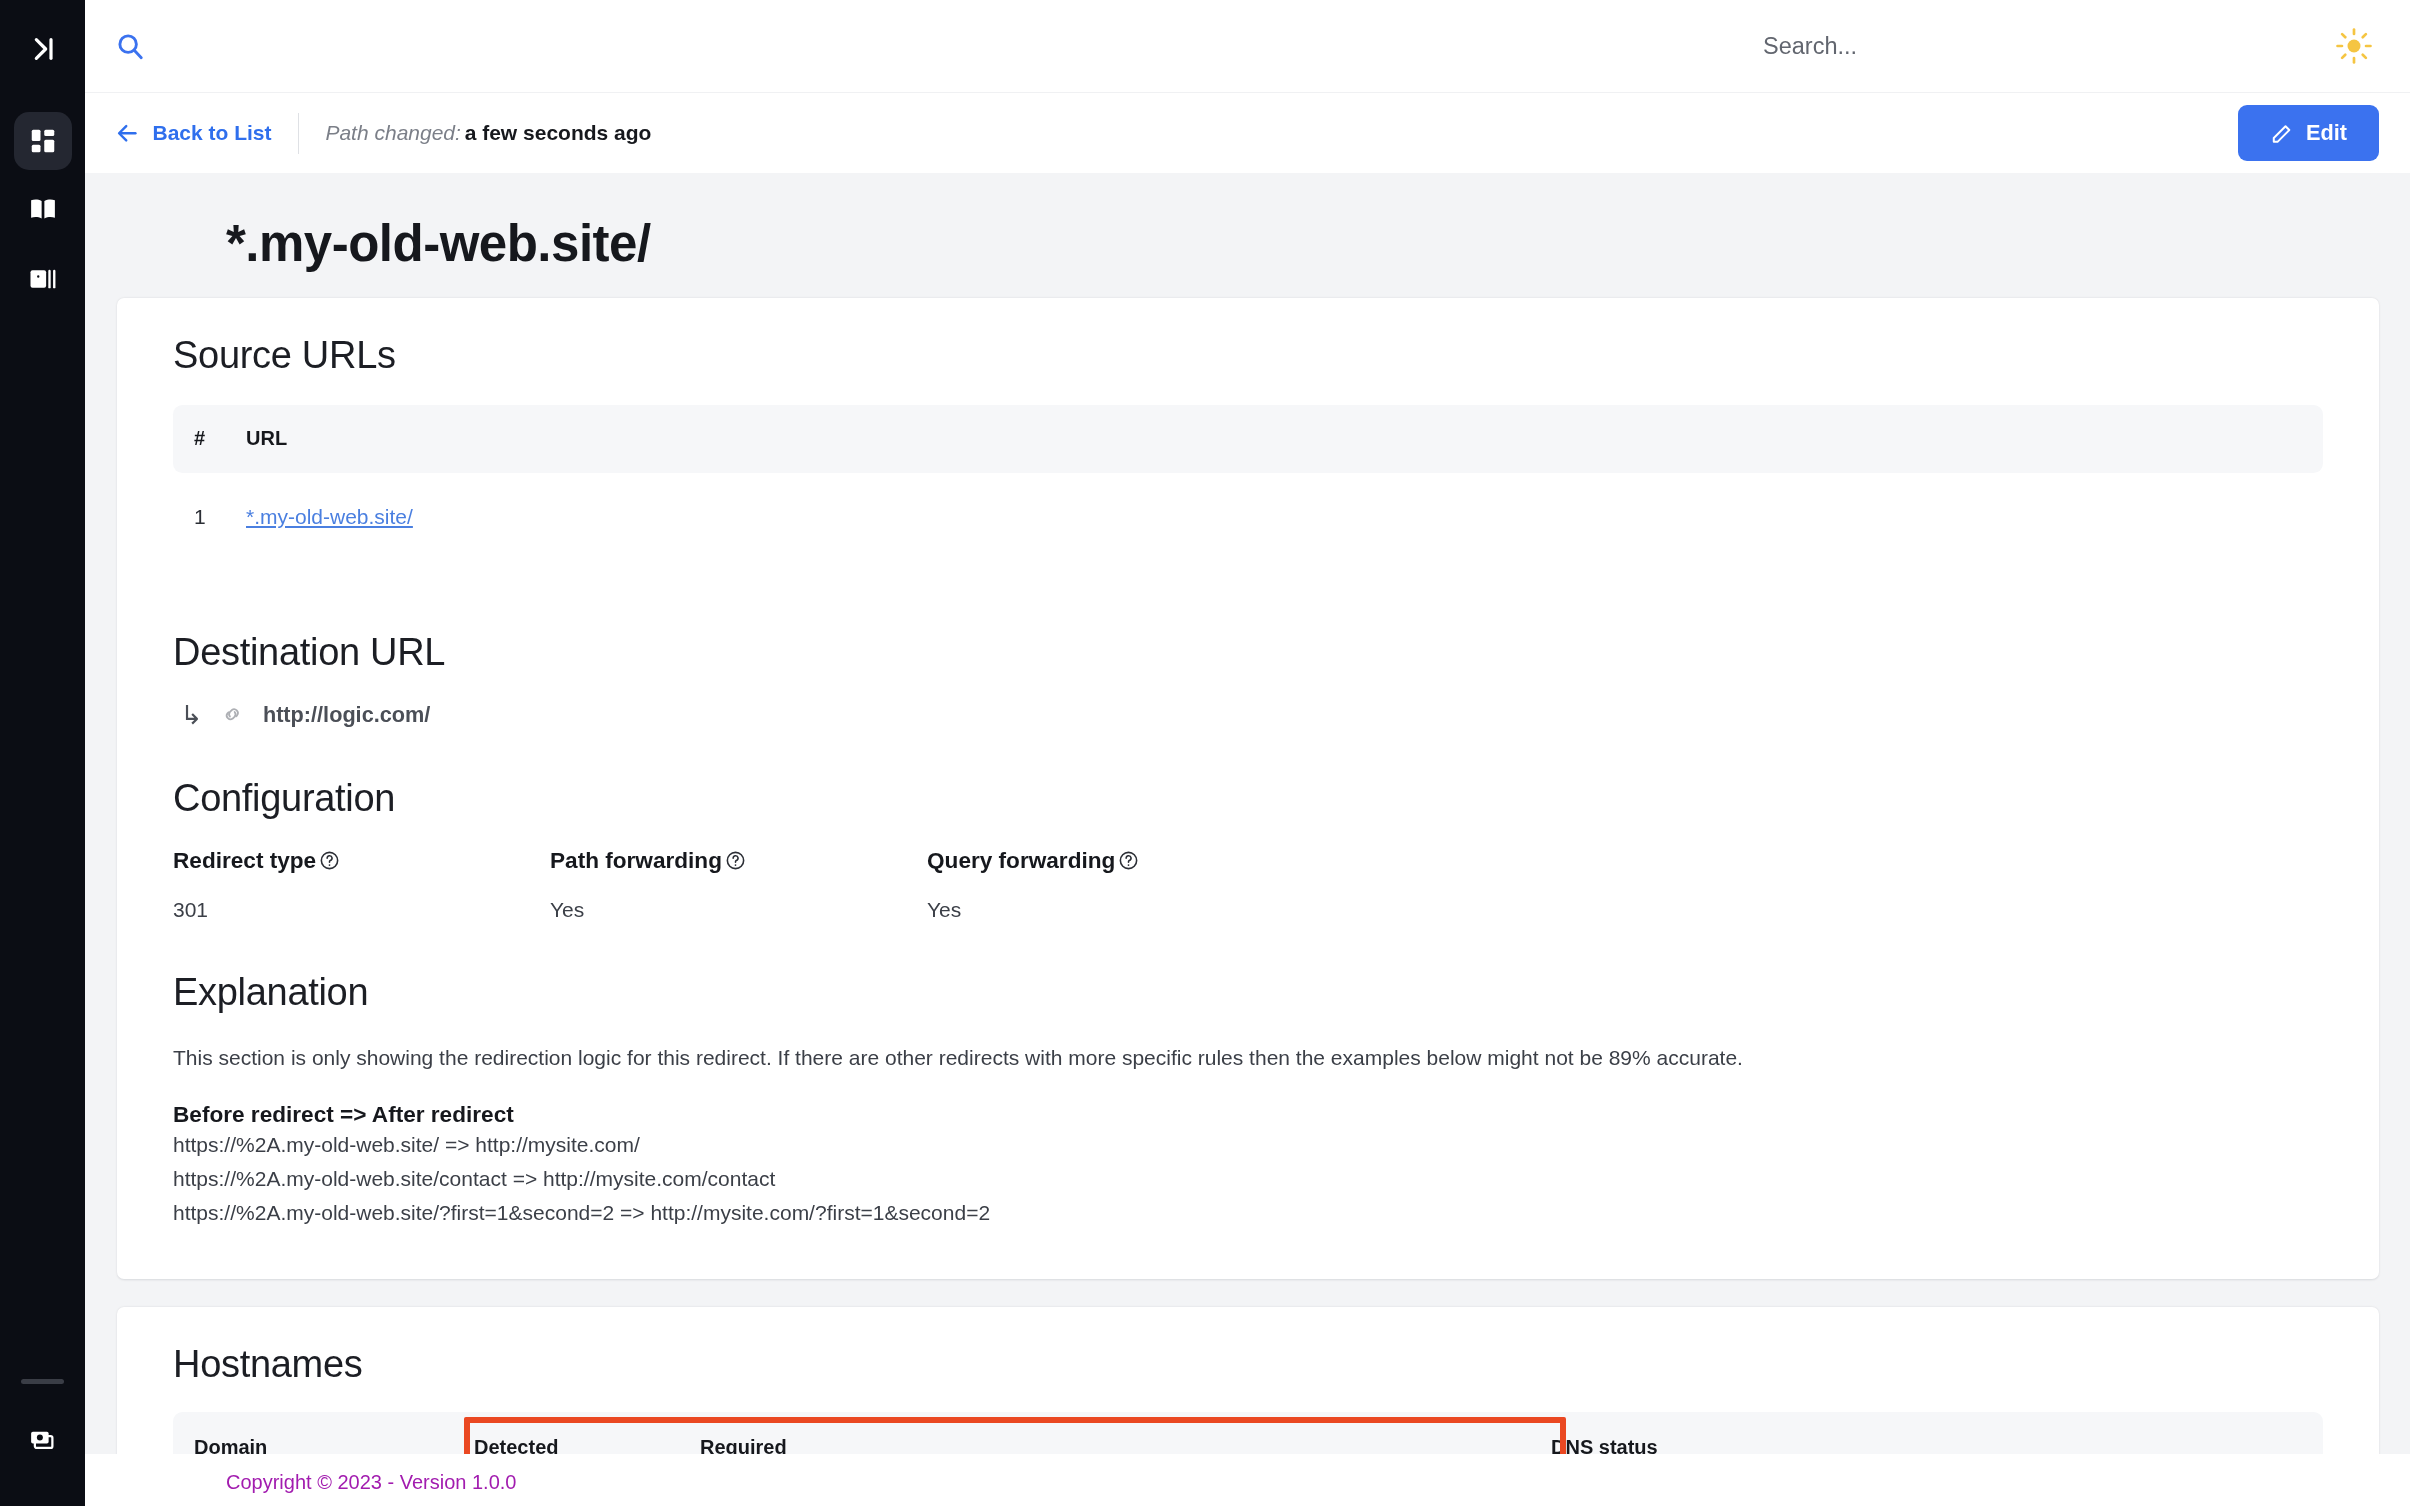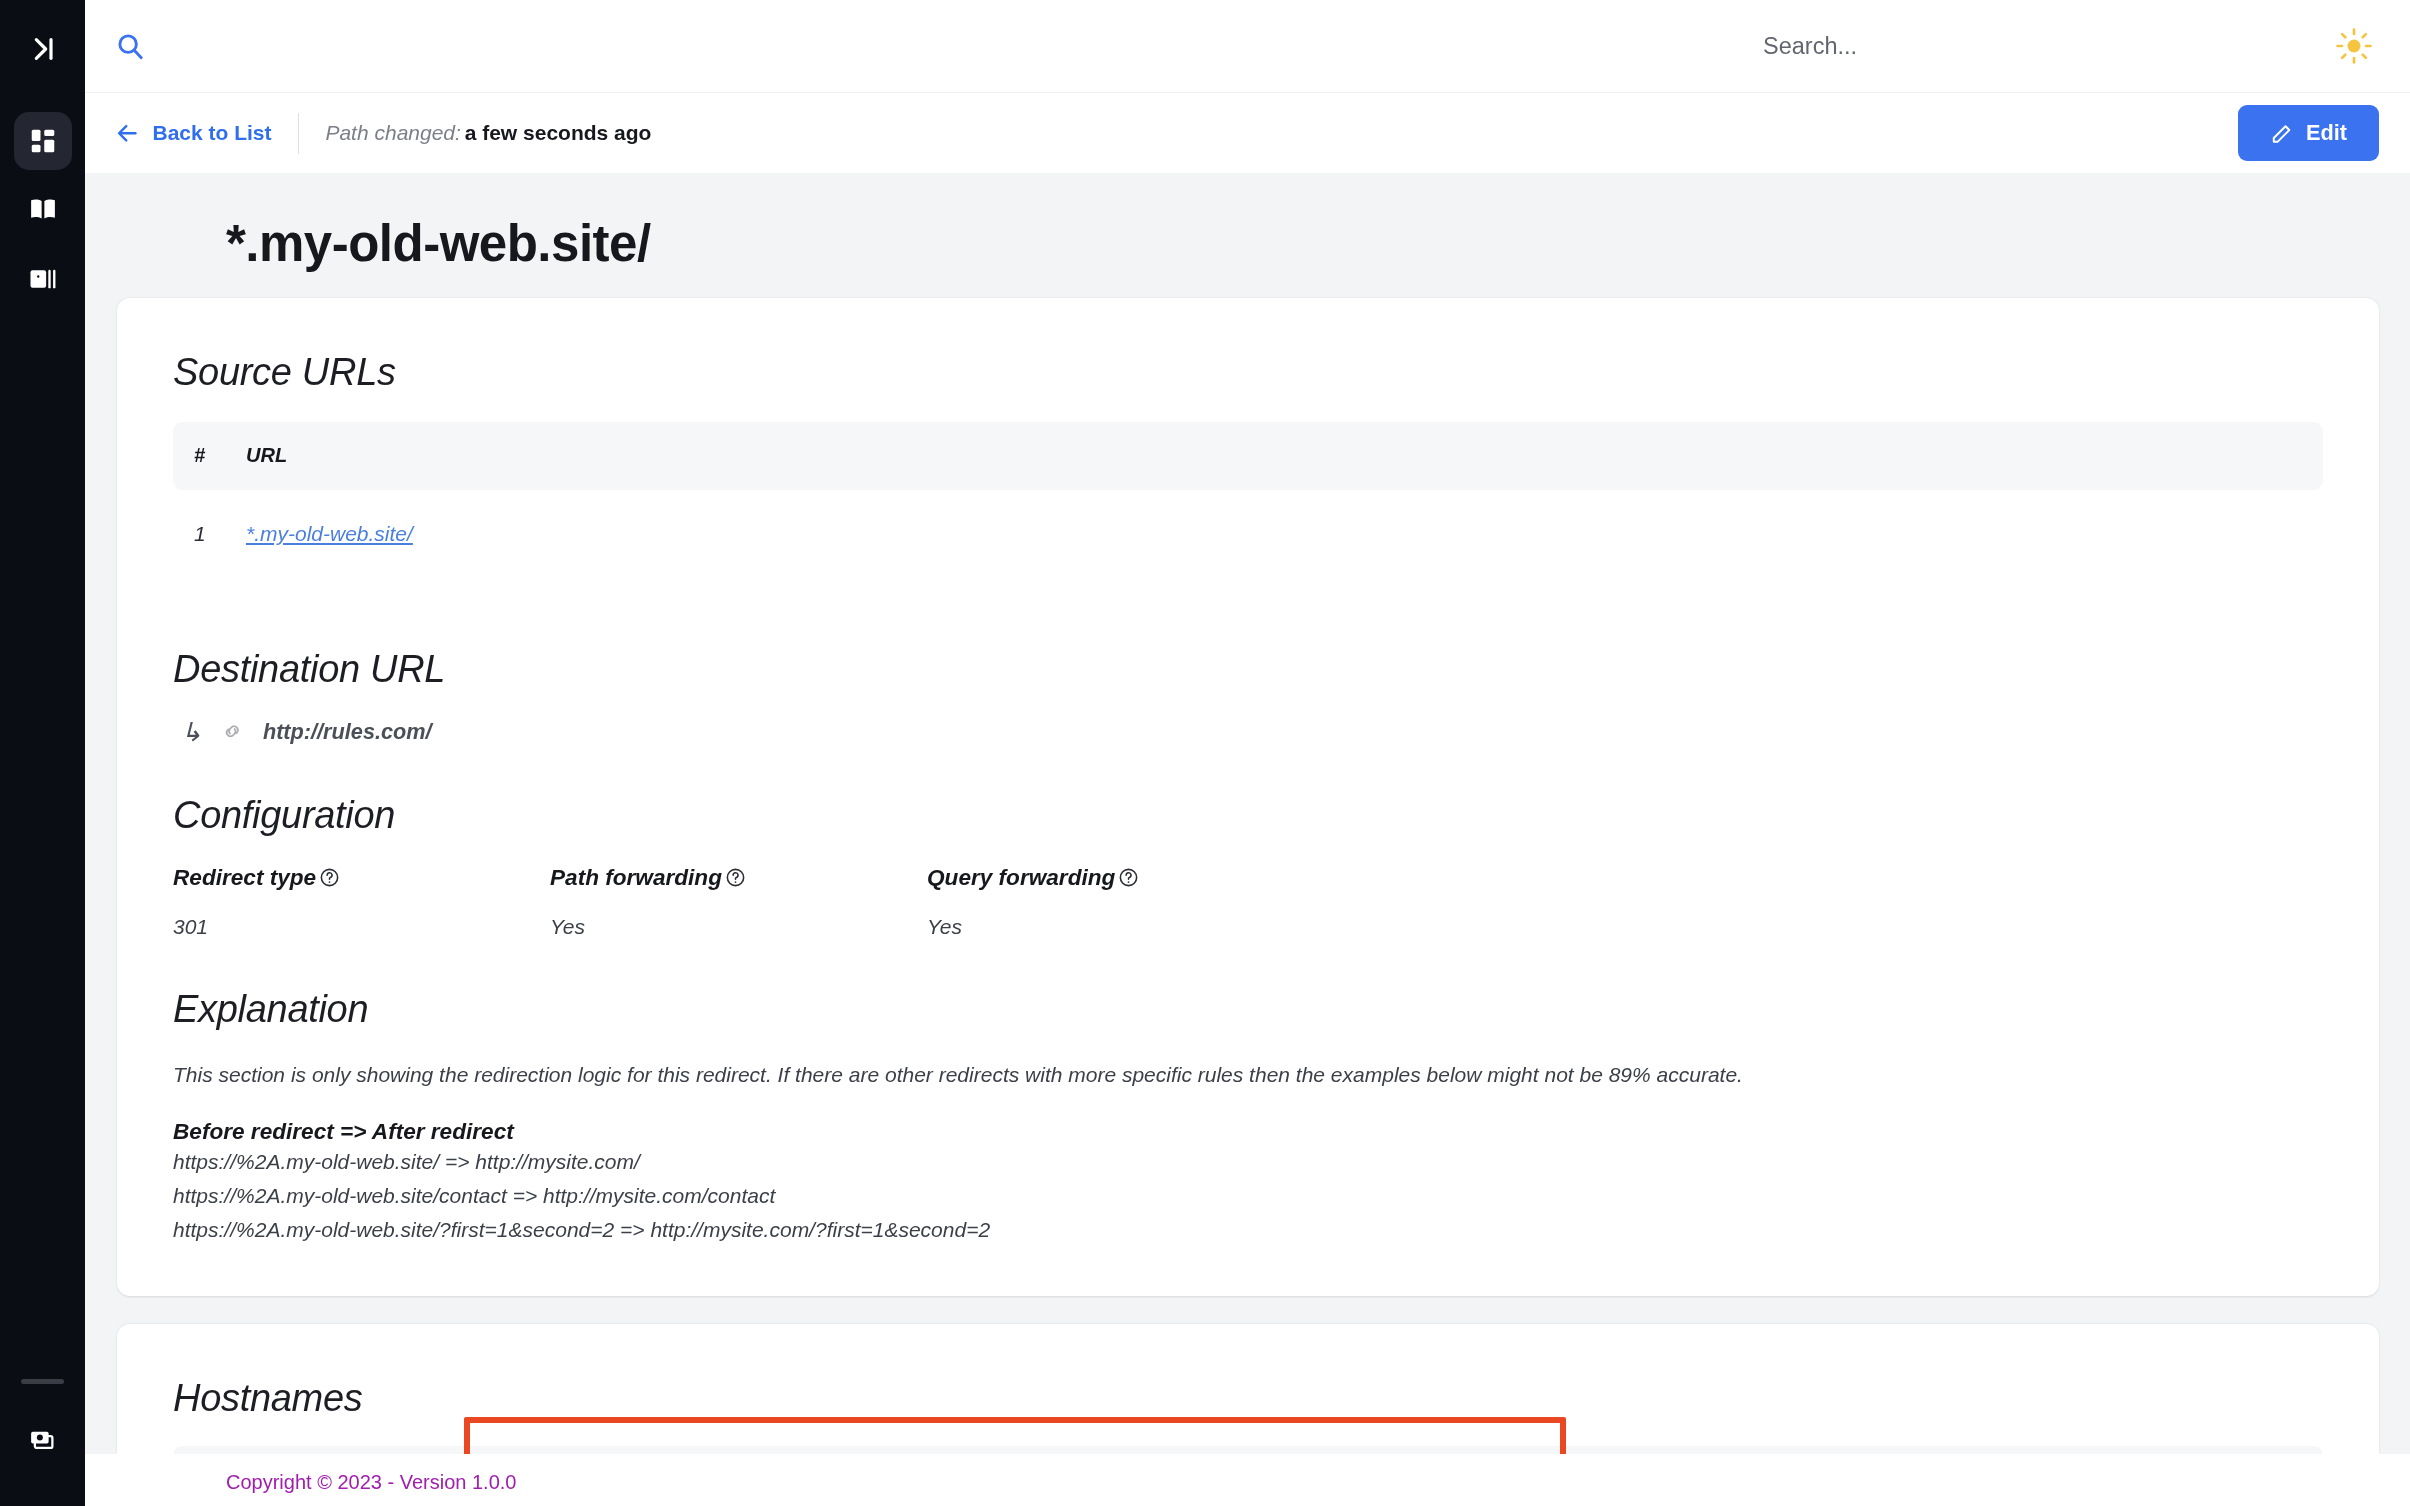--- a/index.html
+++ b/index.html
@@ -82,25 +82,24 @@
   }
 
   .scrollarea { flex:1 1 auto; overflow:hidden; padding: 0; position:relative; }
 
   .page-title {
     font-size: 51px; font-weight: 800; color:#16181d;
     letter-spacing: -0.5px; padding: 41px 0 24.5px 141px;
   }
 
   .card {
-    background:#ffffff; border-radius: 13px;
+    background:#ffffff; border-radius: 7px;
     margin: 0 32px 28px 32px;
     box-shadow: 0 0.9px 2.8px rgba(16,24,40,.07), 0 0.9px 1.9px rgba(16,24,40,.05);
-    padding: 53px 56px 49px 56px;
-    font-style: italic;
+    padding: 36px 56px 49px 56px;
   }
   h2.sec {
     font-size: 38px; font-weight: 400; color:#1c1e24;
     margin-bottom: 28px; letter-spacing:-0.3px;
   }
   h2.sec.tight { margin-bottom: 26px; }
 
   table.tbl { width:100%; border-collapse: collapse; }
   table.tbl thead th {
     background:#f6f7f9; text-align:left;
@@ -280,21 +279,21 @@
 
         <h2 class="sec" style="margin-top:70px">Destination URL</h2>
         <div class="dest-row">
           <span class="dest-arrow">↳</span>
           <span class="copy-ico">
             <svg width="22.6" height="22.6" viewBox="0 0 24 24" fill="none" stroke="#6b6f77" stroke-width="1.9" stroke-linecap="round">
               <path d="M9.5 14.5a4 4 0 0 1 0-5l2-2a4 4 0 0 1 5.6 5.6l-1 1"></path>
               <path d="M14.5 9.5a4 4 0 0 1 0 5l-2 2a4 4 0 0 1-5.6-5.6l1-1"></path>
             </svg>
           </span>
-          <span class="dest-url">http://rules.com/</span>
+          <span class="dest-url">http://logic.com/</span>
         </div>
 
         <h2 class="sec" style="margin-top:49px">Configuration</h2>
         <div class="cfg-grid">
           <div>
             <div class="cfg-label">
               <span>Redirect type</span>
               <span class="q-ico">
                 <svg width="21" height="21" viewBox="0 0 24 24" fill="none" stroke="#2b2e35" stroke-width="1.8">
                     <circle cx="12" cy="12" r="9.3"></circle>

